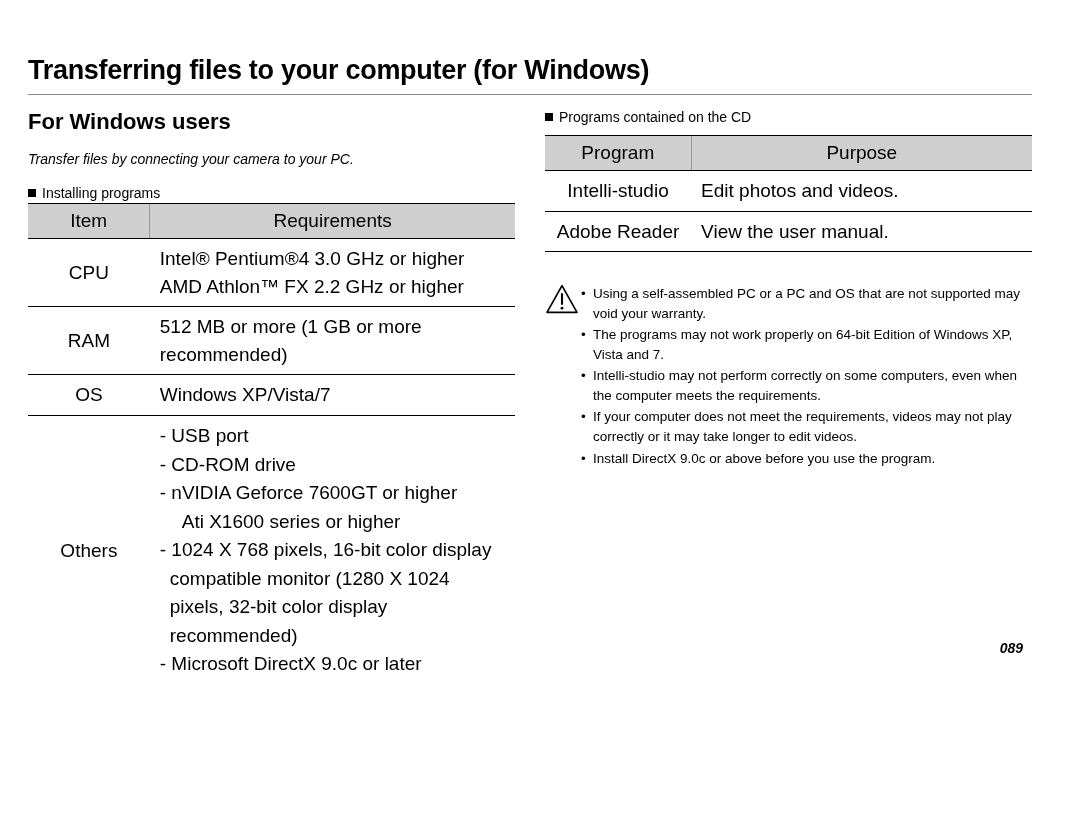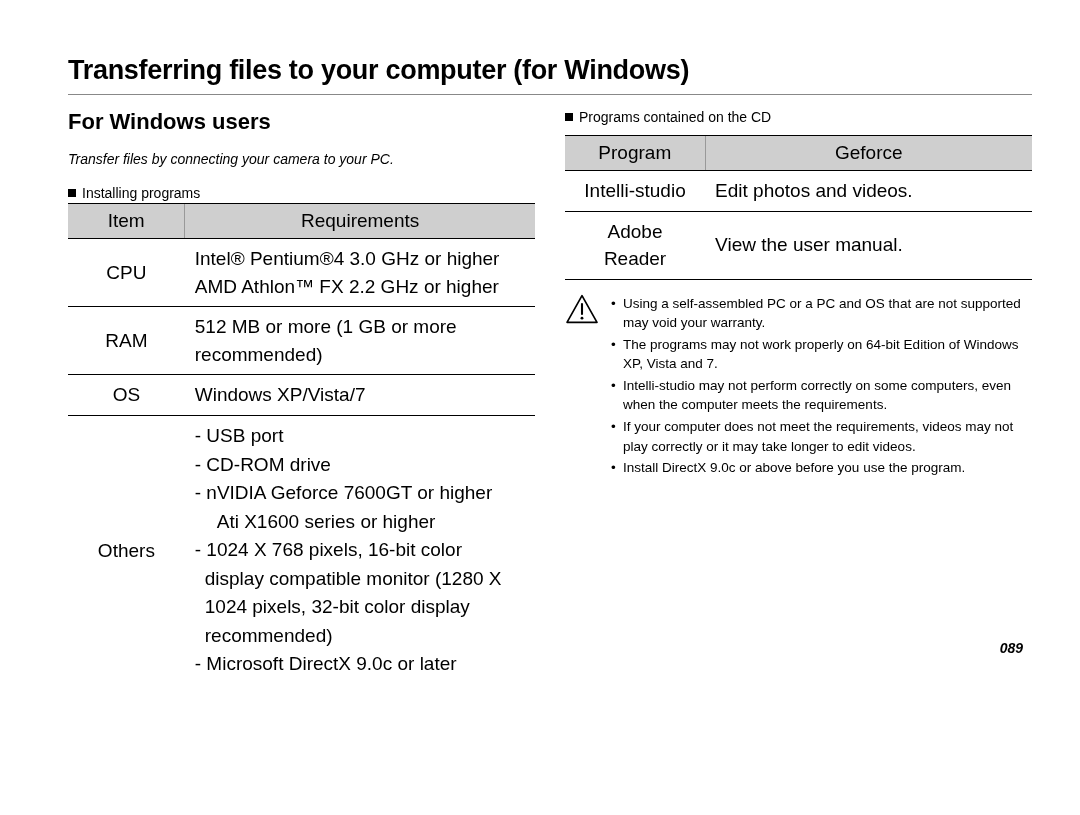--- a/index.html
+++ b/index.html
@@ -9,21 +9,21 @@
     font-family: Arial, Helvetica, sans-serif;
     font-size: 14px;
     color: #000;
     width: 1080px;
   }
   .page {
     position: relative;
     width: 1080px;
     height: 680px;
     box-sizing: border-box;
-    padding: 55px 48px 0 68px;
+    padding: 55px 48px 0 28px;
   }
   .page-title {
     font-size: 27px;
     font-weight: bold;
     margin: 0 0 8px 0;
     letter-spacing: -0.3px;
   }
   .hr-top {
     border: none;
     border-top: 1px solid #888;
@@ -98,22 +98,22 @@
   .others-list .sub {
     padding-left: 22px;
     text-indent: 0;
     display: block;
   }
   .col-right .sub-label {
     margin-bottom: 10px;
   }
   .warning-block {
     display: flex;
-    margin-top: 14px;
-    gap: 12px;
+    margin-top: 32px;
+    gap: 2px;
   }
   .warn-icon {
     flex: 0 0 34px;
     height: 30px;
   }
   .warn-icon svg {
     width: 34px;
     height: 30px;
   }
   .warn-list {
@@ -205,21 +205,21 @@
     <div class="col col-right">
 
       <p class="sub-label">
         <span class="sq"></span><span>Programs contained on the CD</span>
       </p>
 
       <table class="req">
         <thead>
           <tr>
             <th style="width:30%">Program</th>
-            <th>Geforce</th>
+            <th>Purpose</th>
           </tr>
         </thead>
         <tbody>
           <tr>
             <td class="label">Intelli-studio</td>
             <td>Edit photos and videos.</td>
           </tr>
           <tr>
             <td class="label">Adobe Reader</td>
             <td>View the user manual.</td>

